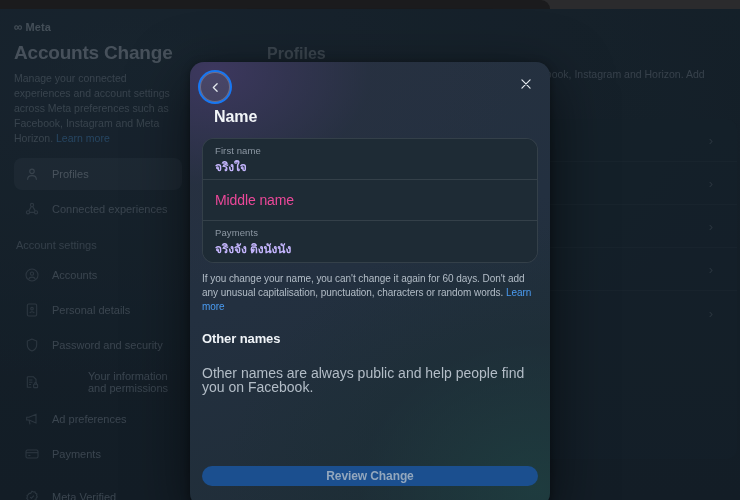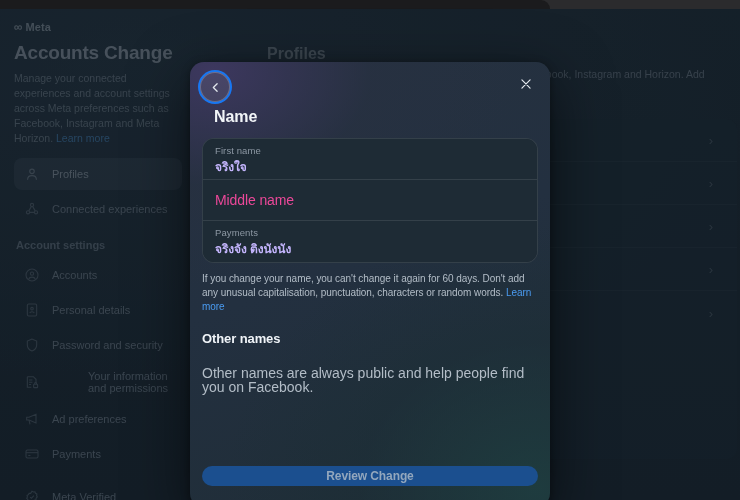--- a/index.html
+++ b/index.html
@@ -77,21 +77,21 @@
     color: #5e6b79; font-size: 11px; font-weight: 500;
     margin-bottom: 3px;
   }
   .nav-item.selected { background: rgba(80,98,118,.22); color: #76828f; }
   .nav-item.tall { height: 36px; gap: 48px; }
   .nav-label { line-height: 12.5px; }
   .nav-icon { width: 16px; height: 16px; flex: 0 0 16px; opacity: .62; }
   .nav-icon svg { display: block; width: 16px; height: 16px; }
 
   .nav-section {
-    color: #5d6b79; font-size: 11px; font-weight: 700;
+    color: #5d6b79; font-size: 11px; font-weight: 400;
     margin: 14px 0 8px 2px; opacity: .85;
   }
   .nav-gap { height: 8px; }
 
   
   .content {
     position: absolute; top: 9px; left: 210px;
     width: 530px; height: 491px;
   }
   .content-title {

